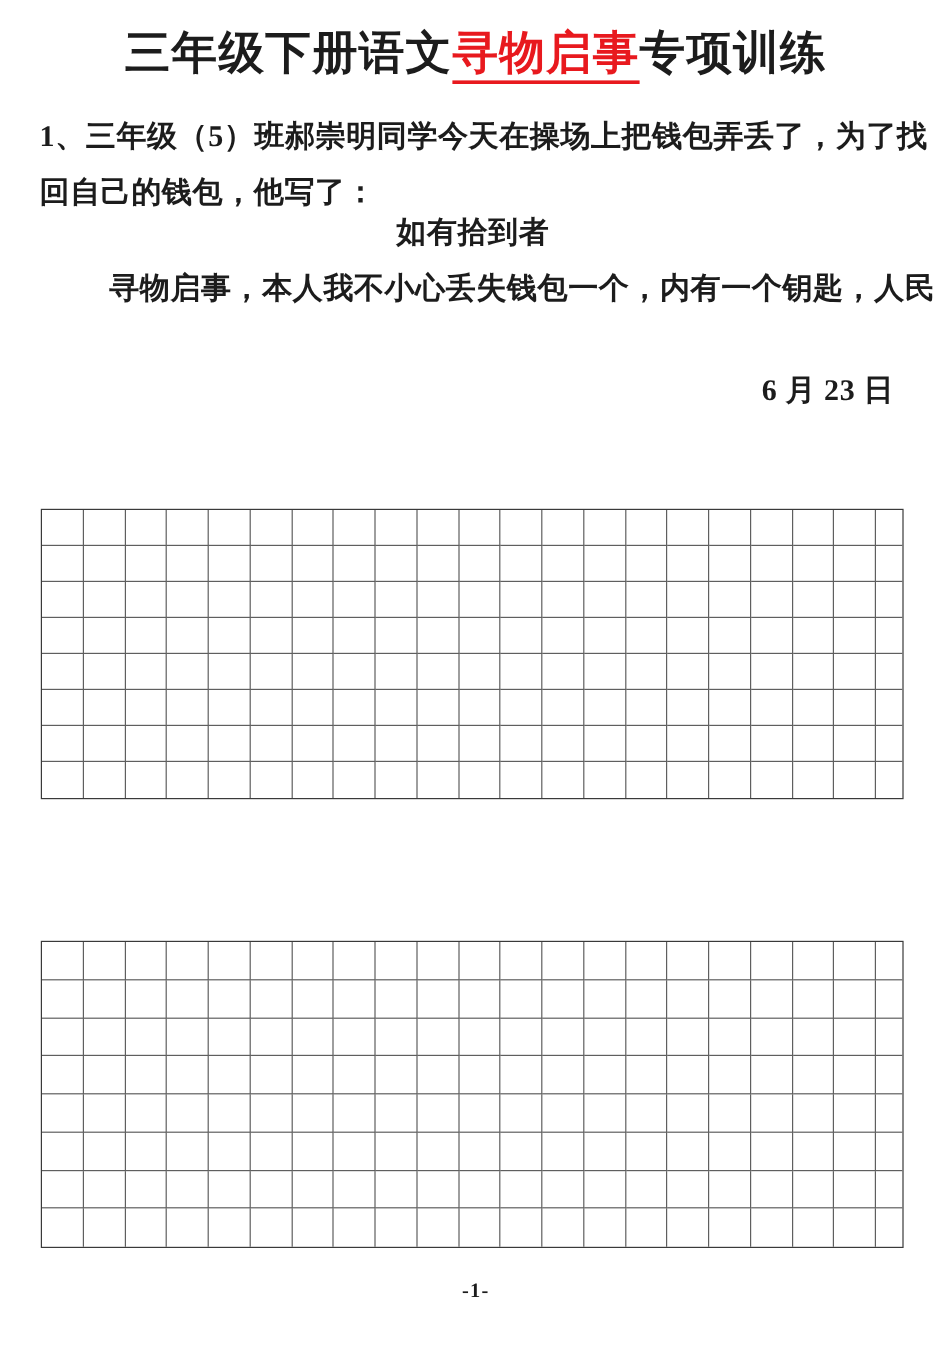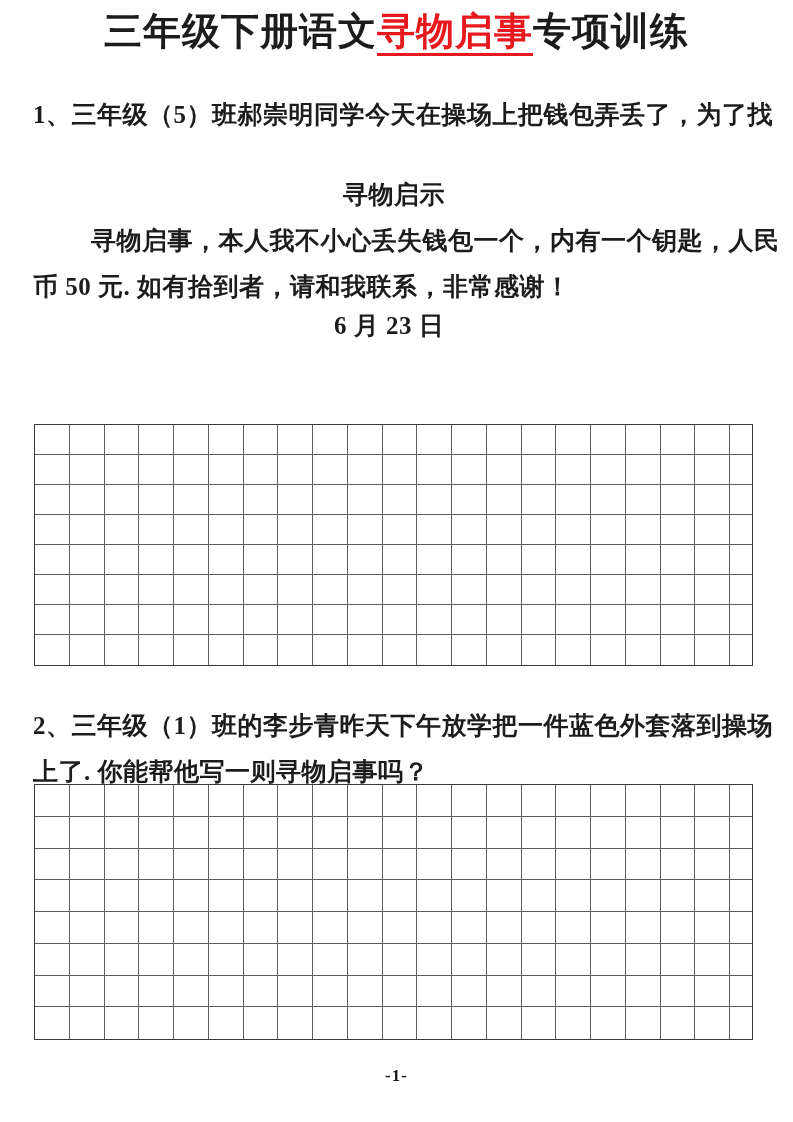--- a/index.html
+++ b/index.html
@@ -12,21 +12,21 @@
     width: 793px;
     height: 1122px;
     background: #ffffff;
     overflow: hidden;
     font-family: "Liberation Serif", "DejaVu Serif", serif;
     color: #1c1c1c;
   }
   
   .doc-title {
     position: absolute;
-    top: 6px;
+    top: 20px;
     left: 0;
     width: 100%;
     text-align: center;
     font-family: "Liberation Sans", "DejaVu Sans", sans-serif;
     font-size: 38px;
     font-weight: 900;
     letter-spacing: 1px;
     line-height: 50px;
     white-space: nowrap;
   }
@@ -85,30 +85,30 @@
 <body>
 
 <div class="page">
 
   <div class="doc-title">
     <span>三年级下册语文</span><span class="hl">寻物启事</span><span>专项训练</span>
   </div>
 
   <div class="txt" style="top:92px;">
     <div class="just-line">1、三年级（5）班郝崇明同学今天在操场上把钱包弄丢了，为了找</div>
+    <div>回自己的钱包，他写了：</div>
   </div>
 
-  <div class="txt center-line" style="top:172px;">寻物启示</div>
+  <div class="txt center-line" style="top:172px;">如有拾到者</div>
 
   <div class="txt" style="top:218px;">
     <div class="just-line indent-2">寻物启事，本人我不小心丢失钱包一个，内有一个钥匙，人民</div>
-    <div>币 50 元. 如有拾到者，请和我联系，非常感谢！</div>
   </div>
 
-  <div class="txt right-line" style="top:303px;text-align:center;">6 月 23 日</div>
+  <div class="txt right-line" style="top:303px;">6 月 23 日</div>
 
 
   <div class="wgrid" style="top: 424px; height: 242px; grid-template-rows: repeat(8, 1fr); grid-template-columns: repeat(20, 1fr) 22px;">
       <div class="cell"></div>
       <div class="cell"></div>
       <div class="cell"></div>
       <div class="cell"></div>
       <div class="cell"></div>
       <div class="cell"></div>
       <div class="cell"></div>
@@ -268,24 +268,20 @@
       <div class="cell"></div>
       <div class="cell"></div>
       <div class="cell"></div>
       <div class="cell"></div>
       <div class="cell"></div>
       <div class="cell"></div>
       <div class="cell"></div>
       <div class="cell"></div>
     </div>
 
-  <div class="txt" style="top:703px;">
-    <div class="just-line">2、三年级（1）班的李步青昨天下午放学把一件蓝色外套落到操场</div>
-    <div>上了. 你能帮他写一则寻物启事吗？</div>
-  </div>
 
   <div class="wgrid" style="top: 784px; height: 256px; grid-template-rows: repeat(8, 1fr); grid-template-columns: repeat(20, 1fr) 22px;">
       <div class="cell"></div>
       <div class="cell"></div>
       <div class="cell"></div>
       <div class="cell"></div>
       <div class="cell"></div>
       <div class="cell"></div>
       <div class="cell"></div>
       <div class="cell"></div>

